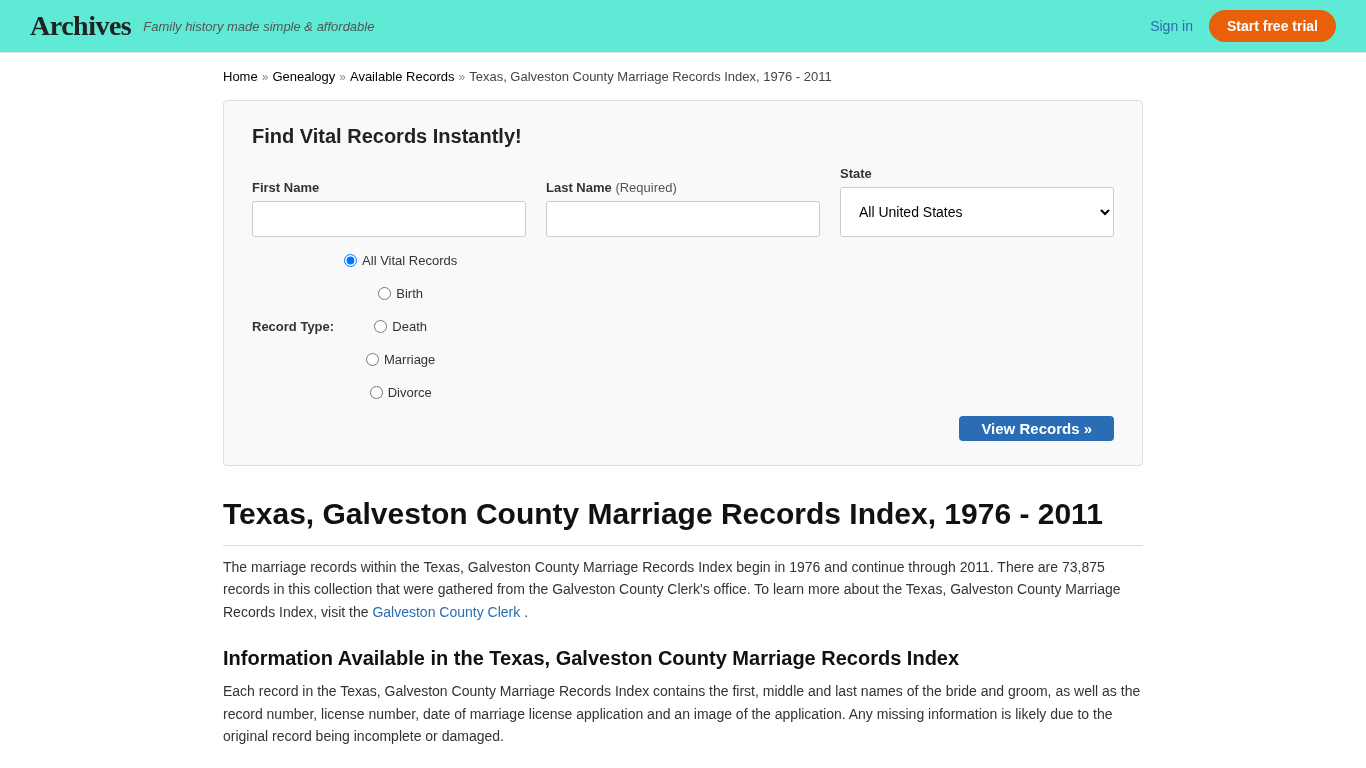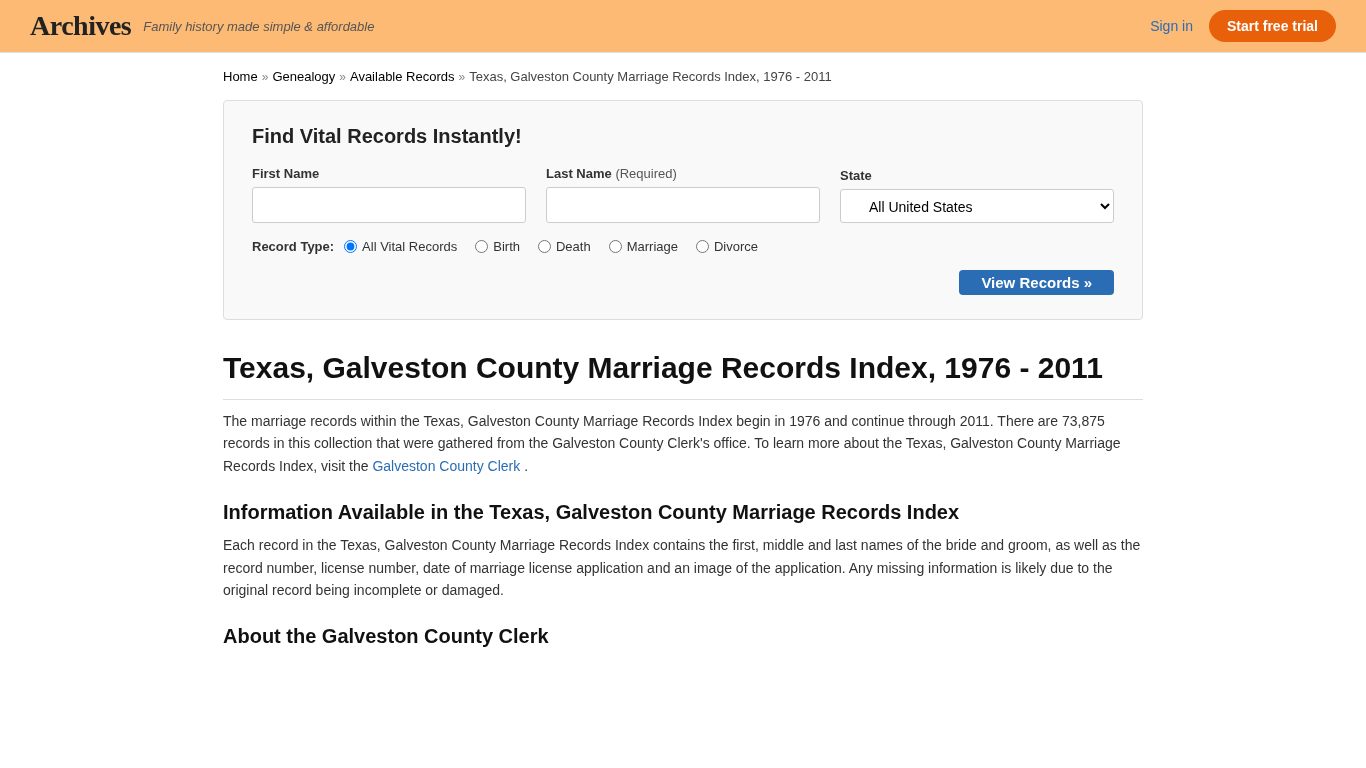--- a/index.html
+++ b/index.html
@@ -1,20 +1,20 @@
 <!DOCTYPE html>
 <html><head>
   <meta charset="utf-8">
   <style>
     * { box-sizing: border-box; margin: 0; padding: 0; }
     body { font-family: Arial, Helvetica, sans-serif; font-size: 14px; color: #333; background: #fff; }
 
     
     .header {
-      background: #fdba74;
+      background: #5eead4;
       border-bottom: 1px solid #e0e0e0;
       padding: 10px 30px;
       display: flex;
       align-items: center;
       justify-content: space-between;
       min-height: 52px;
     }
     .header-left {
       display: flex;
       align-items: center;
@@ -124,45 +124,46 @@
     .field-input {
       width: 100%;
       padding: 8px 10px;
       border: 1px solid #ccc;
       border-radius: 3px;
       font-size: 14px;
       height: 36px;
     }
     .field-select {
       width: 100%;
-      padding: 8px 24px;
+      padding: 8px 14px;
       border: 1px solid #ccc;
       border-radius: 3px;
       font-size: 14px;
-      height: 34px;
+      height: 50px;
       background: #fff;
       cursor: pointer;
     }
     .record-type-row {
       display: flex;
       align-items: center;
       gap: 0;
       margin-bottom: 16px;
       flex-wrap: wrap;
     }
     .record-type-label {
       font-size: 13px;
       font-weight: bold;
       color: #333;
       margin-right: 10px;
     }
     .radio-group {
       display: flex;
       gap: 18px;
       align-items: center;
+      flex-direction: column;
     }
     .radio-item {
       display: flex;
       align-items: center;
       gap: 5px;
       font-size: 13px;
       color: #333;
       cursor: pointer;
     }
     .radio-item input[type="radio"] {

